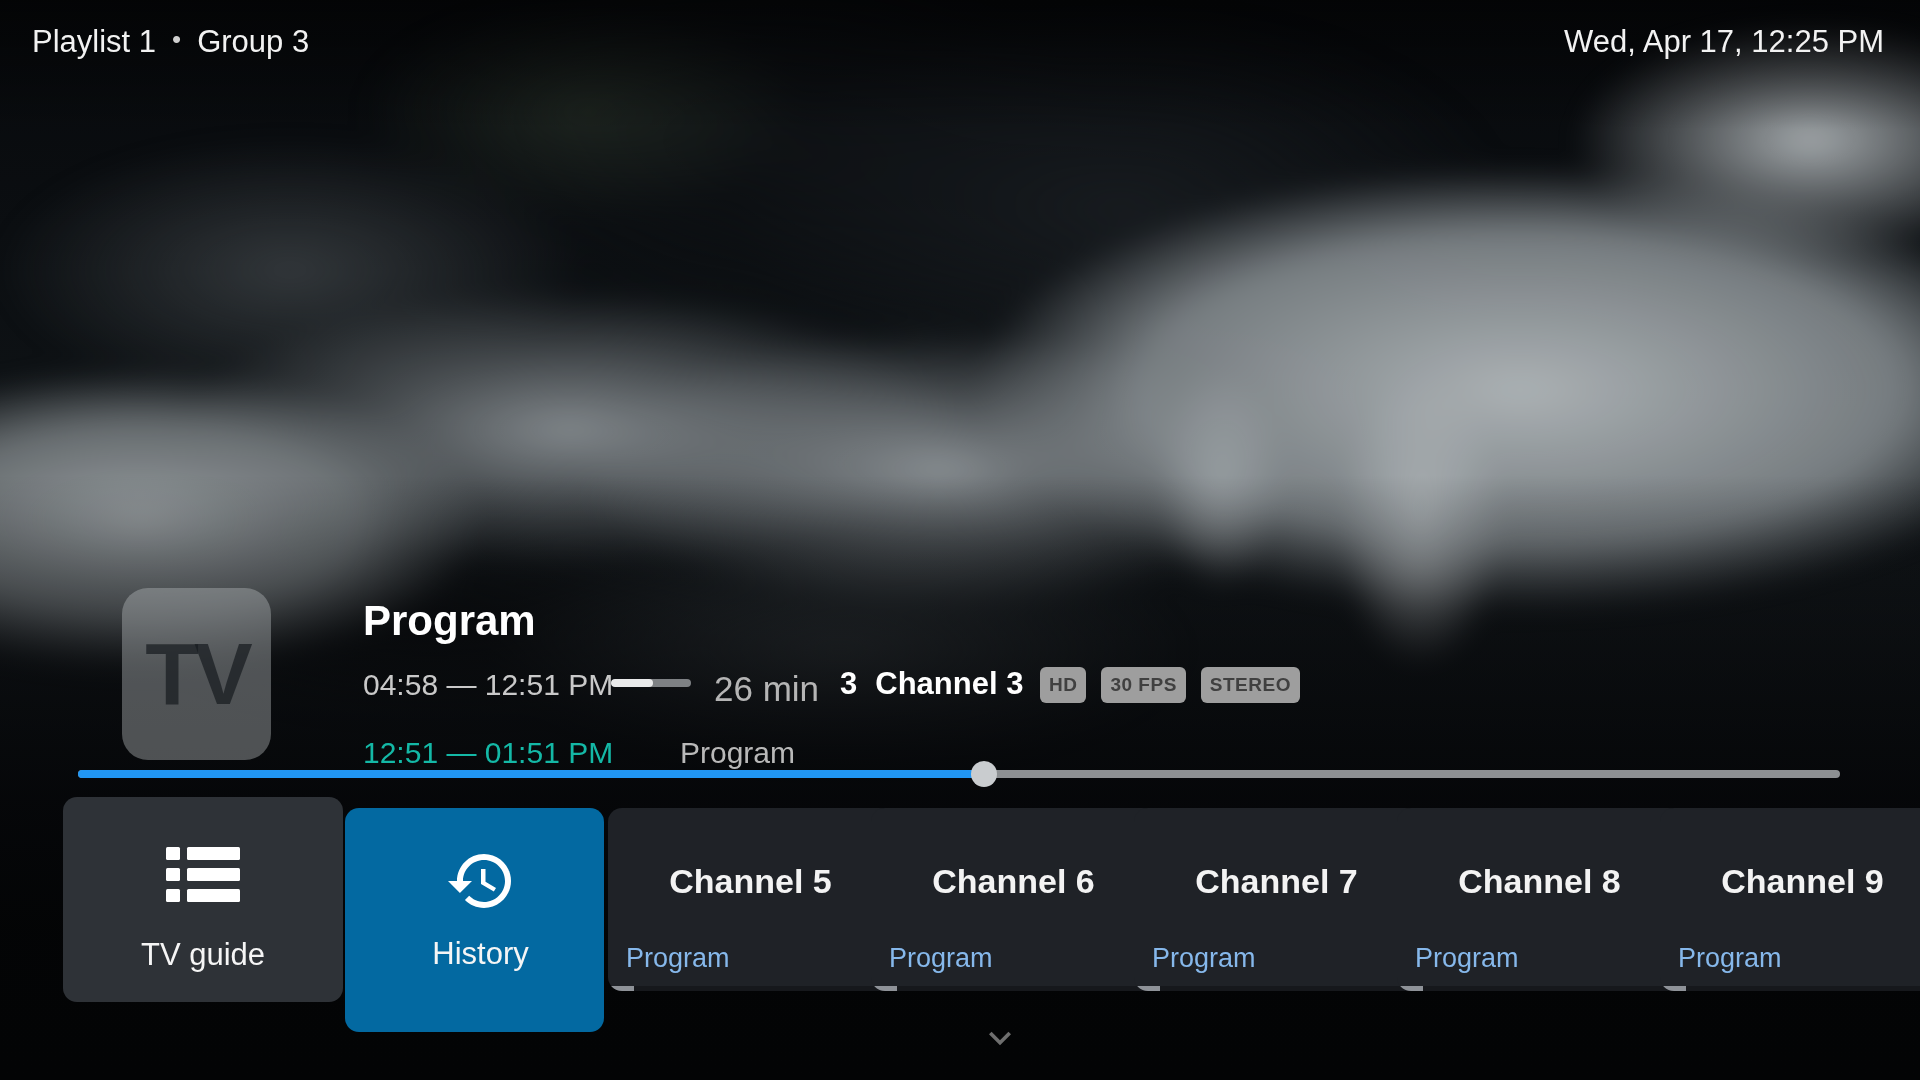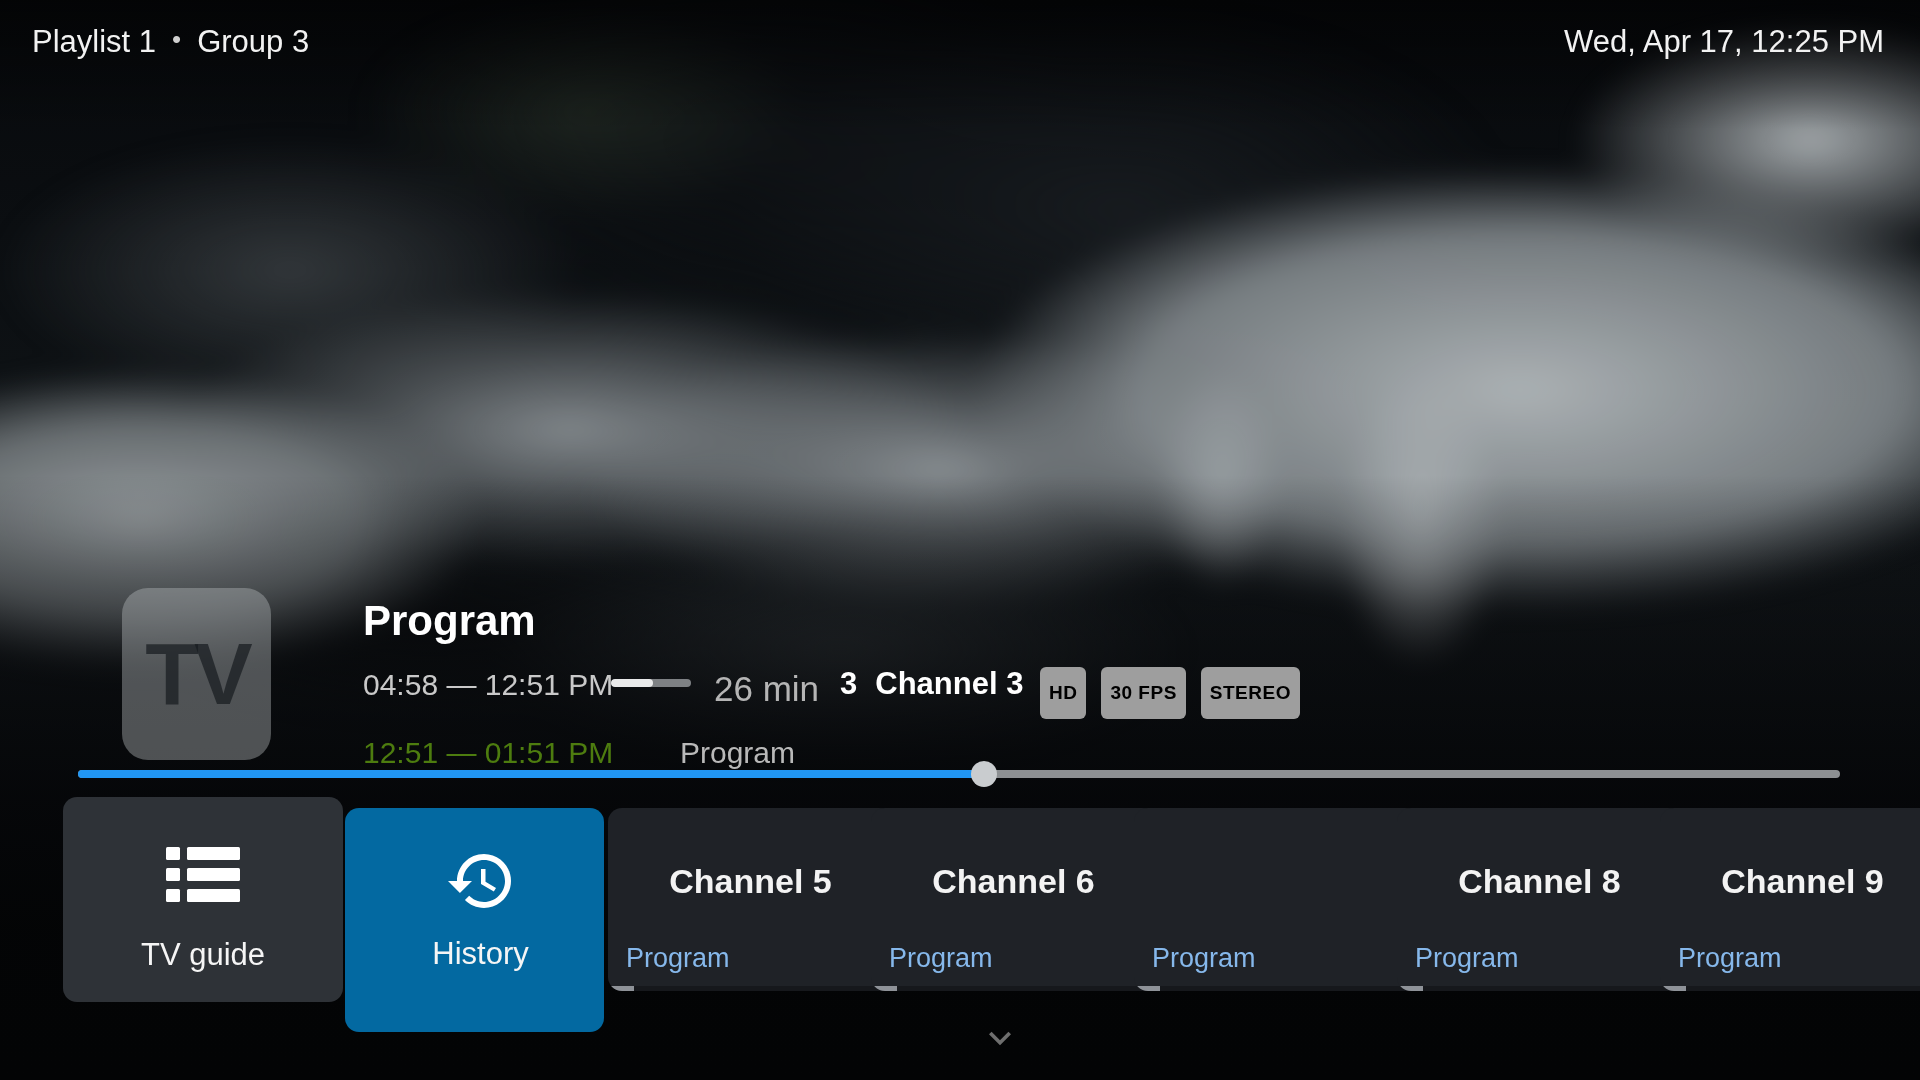--- a/index.html
+++ b/index.html
@@ -40,23 +40,23 @@
   .logo{position:absolute;left:122px;top:588px;width:149px;height:172px;border-radius:26px;
     background:rgba(178,183,186,.42);display:flex;align-items:center;justify-content:center;}
   .logo span{font-size:88px;font-weight:800;letter-spacing:-5px;color:rgba(24,28,32,.72);}
   .np-title{position:absolute;left:363px;top:597px;font-size:42px;font-weight:700;color:#fff;}
   .np-time{position:absolute;left:363px;top:668px;font-size:30px;color:#c9c9c9;}
   .minibar{position:absolute;left:611px;top:679px;width:80px;height:8px;border-radius:4px;background:#7e8184;overflow:hidden;}
   .minibar .fill{height:100%;background:#e9eaeb;border-radius:4px;}
   .np-remaining{position:absolute;left:714px;top:669px;font-size:35px;color:#b5b5b5;}
   .np-channel{position:absolute;left:840px;top:666px;display:flex;gap:18px;font-size:31px;font-weight:700;color:#fff;}
   .badges{position:absolute;left:1040px;top:667px;display:flex;gap:15px;}
-  .badge{height:28px;line-height:28px;padding:12px 9px;border-radius:6px;background:#9e9e9e;
-    color:#000000;font-size:19px;font-weight:700;letter-spacing:.5px;}
-  .np-next-time{position:absolute;left:363px;top:736px;font-size:30px;color:#4d7c0f;}
+  .badge{height:28px;line-height:28px;padding:4px 9px;border-radius:6px;background:#9e9e9e;
+    color:#404040;font-size:19px;font-weight:700;letter-spacing:.5px;}
+  .np-next-time{position:absolute;left:363px;top:736px;font-size:30px;color:#14b8a6;}
   .np-next-title{position:absolute;left:680px;top:736px;font-size:30px;color:#b9b9b9;}
   
   .seekbar{position:absolute;left:78px;top:766px;width:1762px;height:16px;cursor:pointer;}
   .seek-track{position:absolute;left:0;right:0;top:4px;height:8px;border-radius:4px;background:#8d9093;}
   .seek-fill{position:absolute;left:0;top:4px;height:8px;border-radius:4px 0 0 4px;background:#2196f3;}
   .seek-handle{position:absolute;top:-5px;width:26px;height:26px;border-radius:50%;background:#c9cccf;transform:translateX(-13px);}
   
   .card{position:absolute;border-radius:14px;overflow:hidden;cursor:pointer;}
   .card.action{display:flex;flex-direction:column;align-items:center;}
   .card.unfocused{top:808px;width:247px;height:224px;background:#0369a1;padding-left:12px;}
@@ -155,20 +155,21 @@
 
   <div class="card channel" style="left:871px">
     <div class="ch-name">Channel 6</div>
     <div class="ch-program">Program</div>
     <div class="watch-track">
       <div class="watch-fill" style="width: 9%;"></div>
     </div>
   </div>
 
   <div class="card channel" style="left:1134px">
+    <div class="ch-name">Channel 7</div>
     <div class="ch-program">Program</div>
     <div class="watch-track">
       <div class="watch-fill" style="width: 9%;"></div>
     </div>
   </div>
 
   <div class="card channel" style="left:1397px">
     <div class="ch-name">Channel 8</div>
     <div class="ch-program">Program</div>
     <div class="watch-track">

